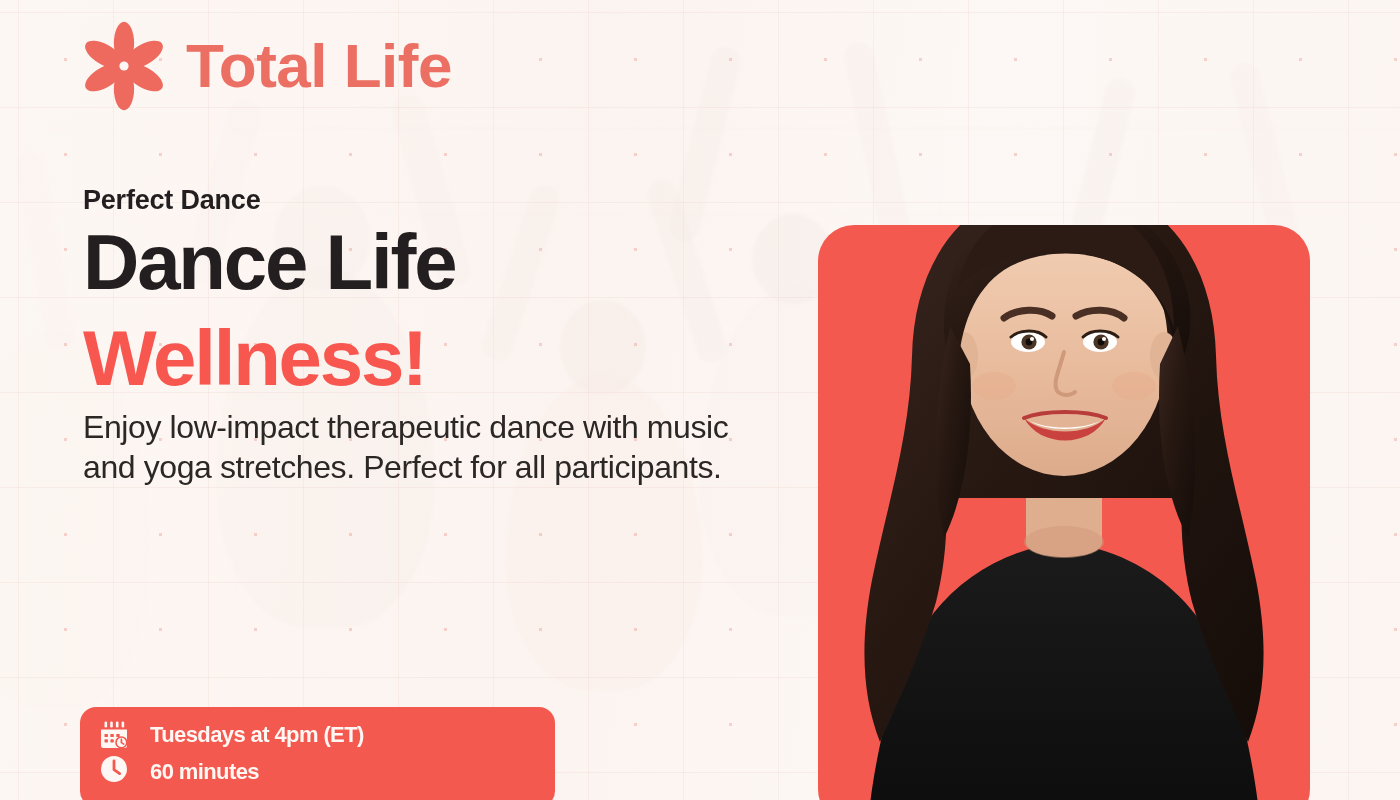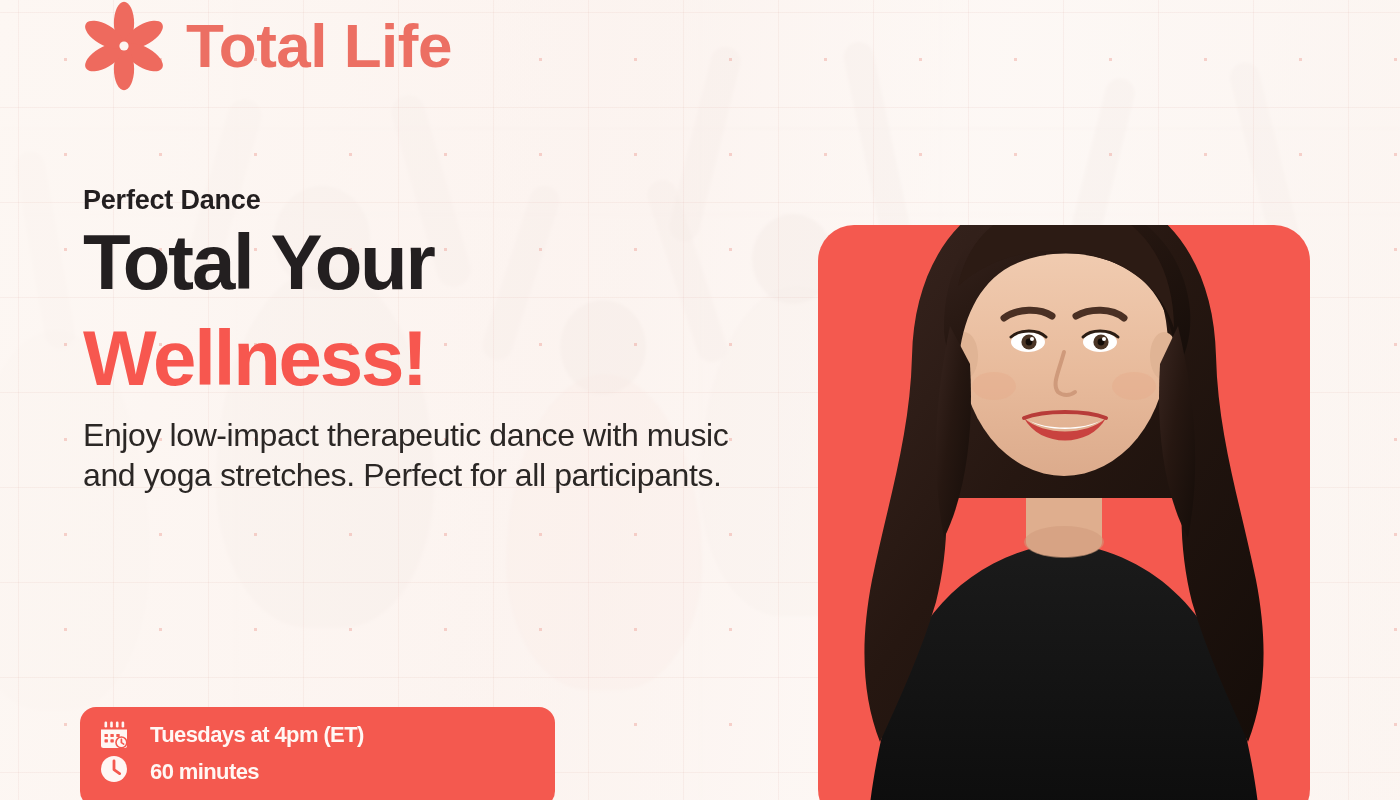--- a/index.html
+++ b/index.html
@@ -85,21 +85,21 @@
       rgba(253,247,243,.80) 0%,
       rgba(252,244,240,.62) 45%,
       rgba(253,248,245,.52) 72%,
       rgba(252,245,241,.70) 100%);
   }
 
   
   .logo {
     position: absolute;
     left: 78px;
-    top: 0;
+    top: 20px;
     display: flex;
     align-items: center;
     gap: 16px;
     z-index: 6;
   }
   .logo-mark { width: 92px; height: 92px; display: block; }
   .logo-word {
     font-size: 62px;
     font-weight: 700;
     letter-spacing: -.5px;
@@ -129,21 +129,21 @@
     font-size: 78px;
     font-weight: 800;
     line-height: .98;
     letter-spacing: -2.2px;
     color: #231f20;
   }
   .headline .accent { color: #f7574f; }
   .headline .l3 { display: block; margin-top: 20px; }
 
   .lede {
-    margin: 18px 0 0 0;
+    margin: 10px 0 0 0;
     font-size: 32px;
     font-weight: 400;
     line-height: 1.26;
     letter-spacing: -.4px;
     color: #2b2725;
     max-width: 690px;
   }
 
   
   .badge {
@@ -246,21 +246,21 @@
         </g>
       </g>
       <circle cx="50" cy="50" r="5" fill="#fdf6f2"></circle>
     </svg>
     <div class="logo-word">Total Life</div>
   </div>
 
   <div class="copy">
     <p class="eyebrow">Perfect Dance</p>
     <h1 class="headline">
-      <span>Total Your</span><br>
+      <span>Dance Life</span><br>
       <span class="l3 accent">Wellness!</span>
     </h1>
     <p class="lede">Enjoy low-impact therapeutic dance with music and yoga stretches. Perfect for all participants.</p>
   </div>
 
   <div class="badge">
     <div class="badge-row">
       <svg class="badge-ico" viewBox="0 0 32 32">
         <rect x="3" y="6" width="26" height="23" rx="2.5" fill="#fff7f4"></rect>
         <rect x="3" y="6" width="26" height="5" fill="#f4594f"></rect>

